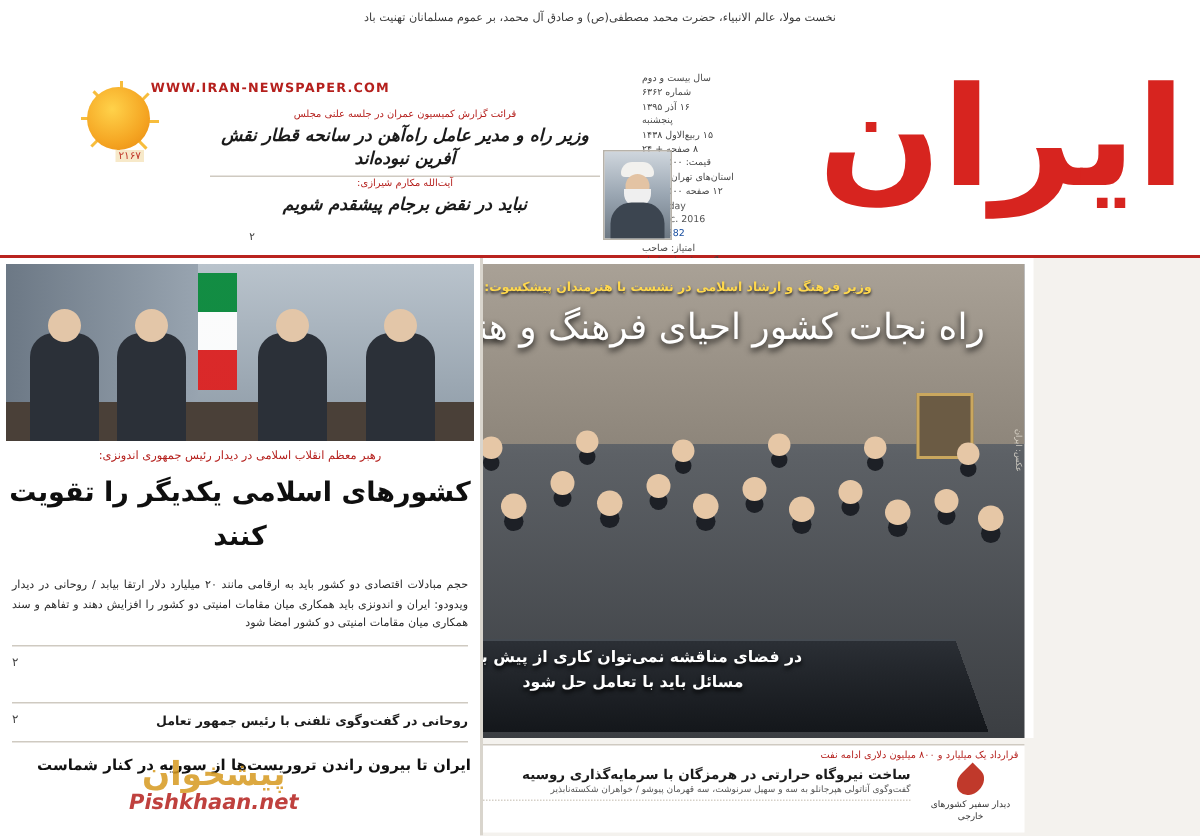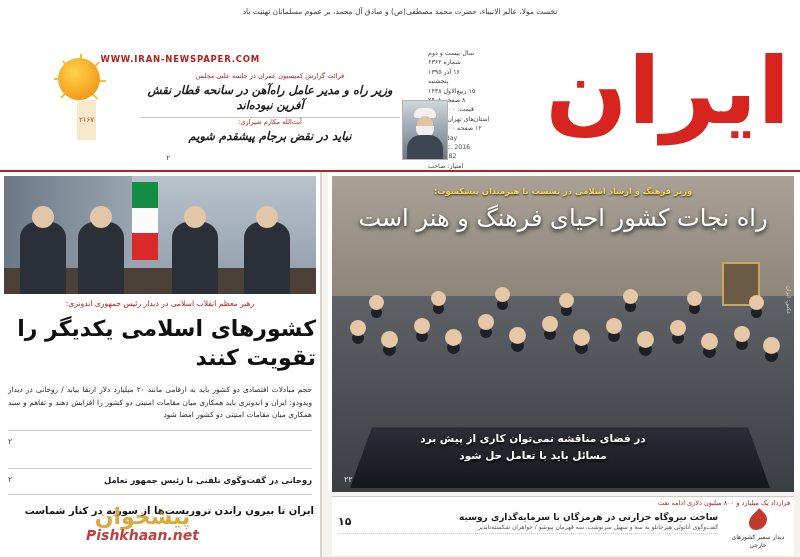--- a/index.html
+++ b/index.html
@@ -117,21 +117,21 @@
     transform-origin: 50% 0%;
     opacity: 0.85;
   }
   .sun-num {
     position: absolute;
     top: 78px;
     right: 704px;
     font-size: 7px;
     color: #c0392b;
     background: #f7e9c9;
-    padding: 16px 2px;
+    padding: 0 2px;
   }
   .site-url {
     position: absolute;
     top: 32px;
     right: 540px;
     font-size: 8.5px;
     letter-spacing: 0.8px;
     color: #b5201d;
     font-weight: bold;
     direction: ltr;
@@ -203,21 +203,21 @@
     top: 132px;
     right: 630px;
     font-size: 7px;
     color: #333;
   }
   
   .main {
     position: absolute;
     top: 172px;
     left: 0;
-    width: 800px;
+    width: 689px;
     height: 385px;
   }
   
   .col-right {
     position: absolute;
     top: 0;
     right: 0;
     width: 472px;
     height: 320px;
     background: #ffffff;
@@ -457,21 +457,22 @@
     text-align: center;
     font-size: 7.6px;
     color: #b5201d;
     line-height: 11px;
   }
   .lead-title {
     position: absolute;
     top: 142px;
     left: 4px;
     right: 4px;
-    font-size: 22px;
+    text-align: center;
+    font-size: 18px;
     font-weight: bold;
     color: #0f0f0f;
     line-height: 29px;
   }
   .lead-body {
     position: absolute;
     top: 212px;
     left: 8px;
     right: 8px;
     font-size: 7.4px;

